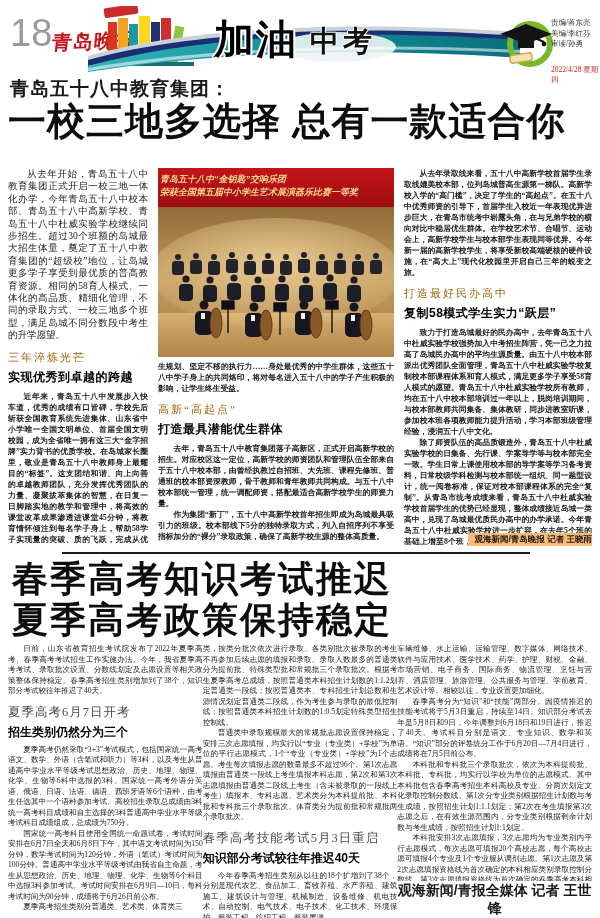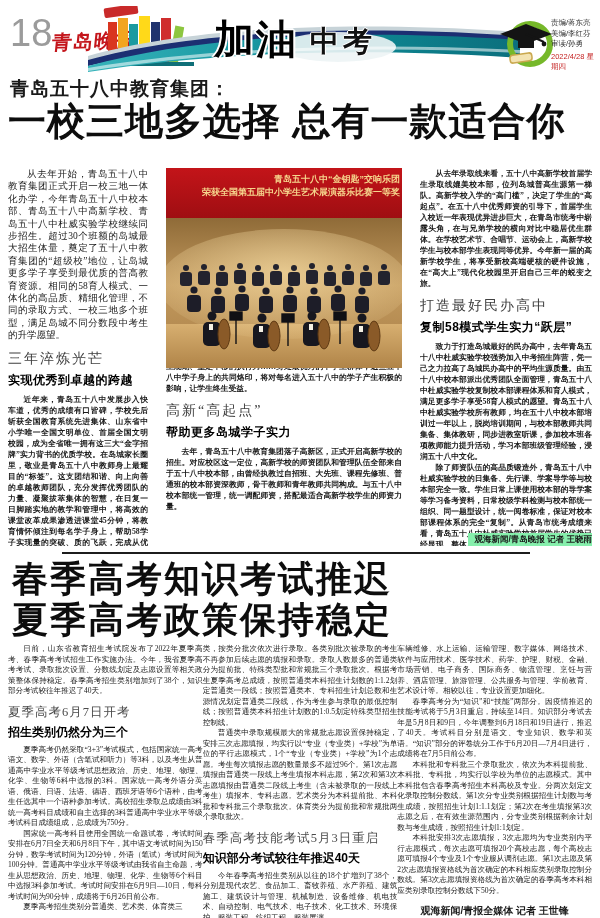--- a/index.html
+++ b/index.html
@@ -15,58 +15,58 @@
     letter-spacing:1px;transform:skewX(-8deg) rotate(-2deg);}
   .books{position:absolute;left:102px;top:2px;}
   .banner{position:absolute;left:88px;top:16px;width:432px;height:52px;}
   .banner-main{position:absolute;left:126px;top:-8px;font-family:"Liberation Sans",sans-serif;
     font-weight:900;font-size:40px;color:#000000;letter-spacing:2px;
     text-shadow:-2px 0 0 #fff,2px 0 0 #fff,0 -2px 0 #fff,0 2px 0 #fff,-1px -1px 0 #fff,1px 1px 0 #fff,-1px 1px 0 #fff,1px -1px 0 #fff;}
   .banner-sub{position:absolute;left:222px;top:2px;font-family:"Liberation Sans",sans-serif;
     font-weight:900;font-size:29px;color:#111;letter-spacing:4px;
     text-shadow:-1px 0 0 #fff,1px 0 0 #fff,0 -1px 0 #fff,0 1px 0 #fff;}
   .gradicon{position:absolute;left:500px;top:12px;}
-  .credits{position:absolute;left:551px;top:14px;width:48px;font-family:Liberation Sans, sans-serif;
+  .credits{position:absolute;left:551px;top:14px;width:48px;font-family:Liberation Serif, serif;
     font-size:7.5px;line-height:10.5px;color:#333;}
-  .credits .date{color:#c42222;margin-top:2px;}
+  .credits .date{color:#c42222;margin-top:15px;}
   
   .kicker{position:absolute;left:10px;top:76px;font-family:Liberation Sans, sans-serif;
     font-weight:bold;font-size:19px;letter-spacing:1px;}
   .headline1{position:absolute;left:8px;top:96px;font-family:"Liberation Sans",sans-serif;
     font-weight:900;font-size:38px;letter-spacing:1px;white-space:nowrap;color:#0d0d0d;}
-  .cols1{position:absolute;top:168px;left:8px;width:584px;height:378px;display:flex;gap:18px;}
+  .cols1{position:absolute;top:168px;left:8px;width:584px;height:378px;display:flex;gap:10px;}
   .col{overflow:hidden;position:relative;height:100%;}
   .c1-left{width:140px;}
   .c1-mid{width:236px;}
   .c1-right{flex:1;}
   .intro{font-size:9.5px;line-height:12.4px;text-align:justify;text-indent:2em;margin:0;}
   .bp{font-size:7.8px;line-height:11px;text-align:justify;text-indent:2em;margin:0;font-weight:bold;}
   .bp.cont{text-indent:0;}
   .sec{margin:8px 0 5px;}
-  .sec .t1{font-size:14px;color:#404040;letter-spacing:2px;margin:0 0 4px;font-weight:normal;}
+  .sec .t1{font-size:11px;color:#a16207;letter-spacing:2px;margin:0 0 4px;font-weight:normal;}
   .sec .t2{font-size:12px;font-weight:bold;font-family:"Liberation Sans",sans-serif;
     margin:0;color:#000;letter-spacing:0.5px;}
   .photo{width:100%;height:188px;position:relative;margin-bottom:5px;}
-  .photo .cap{background:linear-gradient(#c31419,#9f0e12);color:#f6d68d;text-align:right;
-    font-size:9px;font-weight:bold;line-height:13px;padding:5px 2px 19px;font-family:"Liberation Sans",sans-serif;}
-  .byline{position:absolute;bottom:0;right:0;background:#86efac;font-size:8.5px;font-weight:bold;
+  .photo .cap{background:linear-gradient(#c31419,#9f0e12);color:#f6d68d;text-align:left;
+    font-size:9px;font-weight:bold;line-height:13px;padding:5px 2px 8px;font-family:"Liberation Sans",sans-serif;font-style:italic;}
+  .byline{position:absolute;bottom:0;right:0;background:#fdba74;font-size:8.5px;font-weight:bold;
     font-family:"Liberation Sans",sans-serif;padding:1px 0 0 6px;}
   .divider{position:absolute;top:552px;left:62px;width:468px;border-top:2px solid #1c1c1c;}
   
   .headline2{position:absolute;left:12px;top:558px;font-family:"Liberation Sans",sans-serif;
     font-weight:900;font-size:36px;line-height:41px;letter-spacing:2px;color:#0d0d0d;}
   .cols2{position:absolute;top:644px;left:8px;width:584px;height:274px;display:flex;gap:0;}
   .cols2 .col{flex:1;}
   .bp2{font-size:7.6px;line-height:10.5px;text-align:justify;text-indent:2em;margin:0;}
   .bp2.cont{text-indent:0;}
   .sec2{margin:7px 0 4px;}
   .sec2 .t1{font-size:12.5px;color:#4a4a4a;letter-spacing:1px;margin:0 0 3px;font-weight:normal;}
   .sec2 .t2{font-size:12px;font-weight:bold;font-family:"Liberation Sans",sans-serif;margin:0;color:#000;}
   .byline2{position:absolute;bottom:0;left:0;right:0;background:#fff;text-align:center;
-    font-size:10px;font-weight:bold;font-family:"Liberation Sans",sans-serif;padding-top:1px;}
+    font-size:14px;font-weight:bold;font-family:"Liberation Sans",sans-serif;padding-top:1px;}
 </style>
 </head>
 <body>
 
 <div class="header">
   <div class="pagenum">18</div>
   <div class="papername">青岛晚报</div>
 
   <div class="books">
     <svg width="92" height="60" viewBox="0 0 92 60">
@@ -238,23 +238,24 @@
           <line x1="122" y1="102" x2="122" y2="128"></line>
             <rect x="116" y="96" width="12" height="8" fill="#101014"></rect>
           <line x1="174" y1="100" x2="174" y2="126"></line>
             <rect x="168" y="94" width="12" height="8" fill="#101014"></rect>
         </g>
       </svg>
     </div>
     <p class="bp cont">生规划、坚定不移的执行力……身处最优秀的中学生群体，这些五十八中学子身上的共同烙印，将对每名进入五十八中的学子产生积极的影响，让学生终生受益。</p>
     <div class="sec">
       <h3 class="t1">高新“高起点”</h3>
-      <h4 class="t2">帮助更多岛城学子实力</h4>
+      <h4 class="t2">打造最具潜能优生群体</h4>
     </div>
     <p class="bp">去年，青岛五十八中教育集团落子高新区，正式开启高新学校的招生。对应校区这一定位，高新学校的师资团队和管理队伍全部来自于五十八中校本部，由曾经执教过自招班、大先班、课程先修班、普通班的校本部资深教师，骨干教师和青年教师共同构成。与五十八中校本部统一管理，统一调配师资，搭配最适合高新学校学生的师资力量。</p>
+    <p class="bp">作为集团“新丁”，五十八中高新学校首年招生即成为岛城最具吸引力的班级。校本部线下5分的独特录取方式，列入自招序列不享受指标加分的“裸分”录取政策，确保了高新学校生源的整体高质量。</p>
   </div>
 
   <div class="col c1-right">
     <p class="bp">从去年录取线来看，五十八中高新学校首届学生录取线媲美校本部，位列岛城普高生源第一梯队。高新学校入学的“高门槛”，决定了学生的“高起点”。在五十八中优秀师资的引导下，首届学生入校近一年表现优异进步巨大，在青岛市统考中崭露头角，在与兄弟学校的横向对比中稳居优生群体。在学校艺术节、合唱节、运动会上，高新学校学生与校本部学生表现同等优异。今年新一届的高新学校学生，将享受新校高端硬核的硬件设施，在“高大上”现代化校园里开启自己三年的蜕变之旅。</p>
     <div class="sec">
       <h3 class="t1">打造最好民办高中</h3>
       <h4 class="t2">复制58模式学生实力“跃层”</h4>
     </div>
     <p class="bp">致力于打造岛城最好的民办高中，去年青岛五十八中杜威实验学校强势加入中考招生阵营，凭一己之力拉高了岛城民办高中的平均生源质量。由五十八中校本部派出优秀团队全面管理，青岛五十八中杜威实验学校复制校本部课程体系和育人模式，满足更多学子享受58育人模式的愿望。青岛五十八中杜威实验学校所有教师，均在五十八中校本部培训过一年以上，脱岗培训期间，与校本部教师共同集备、集体教研，同步进教室听课，参加校本班各项教师能力提升活动，学习本部班级管理经验，浸润五十八中文化。</p>
     <p class="bp">除了师资队伍的高品质锻造外，青岛五十八中杜威实验学校的日集备、先行课、学案导学等与校本部完全一致。学生日常上课使用校本部的导学案等学习备考资料，日常校级学科检测与校本部统一组织、同一题型设计，统一阅卷标准，保证对校本部课程体系的完全“复制”。从青岛市统考成绩来看，青岛五十八中杜威实验学校首届学生的优势已经显现，整体成绩接近岛城一类高中，兑现了岛城最优质民办高中的办学承诺。今年青岛五十八中杜威实验学校进一步扩容，在去年5个班的基础上增至8个班，帮助更多岛城学子实力“跃层”青春梦圆。</p>

